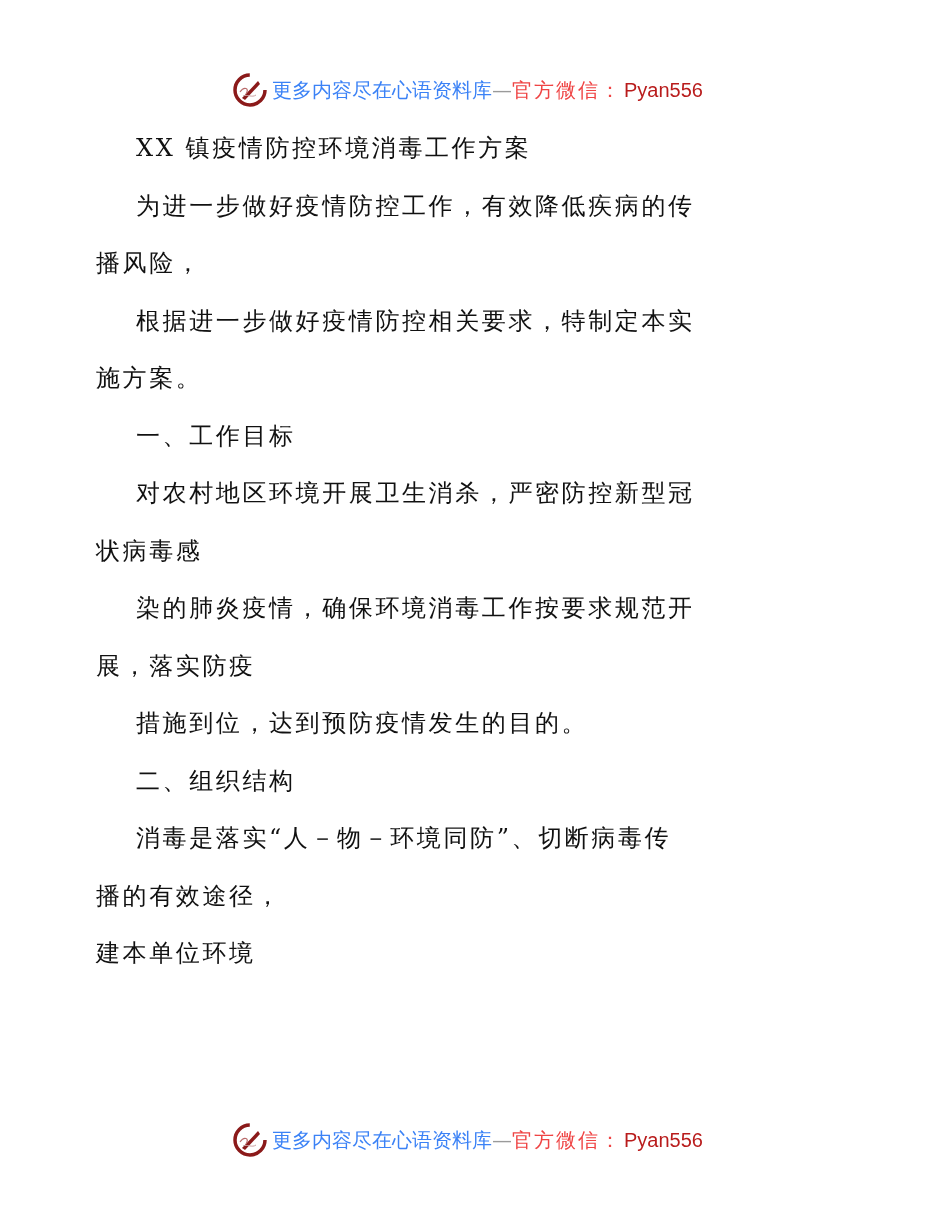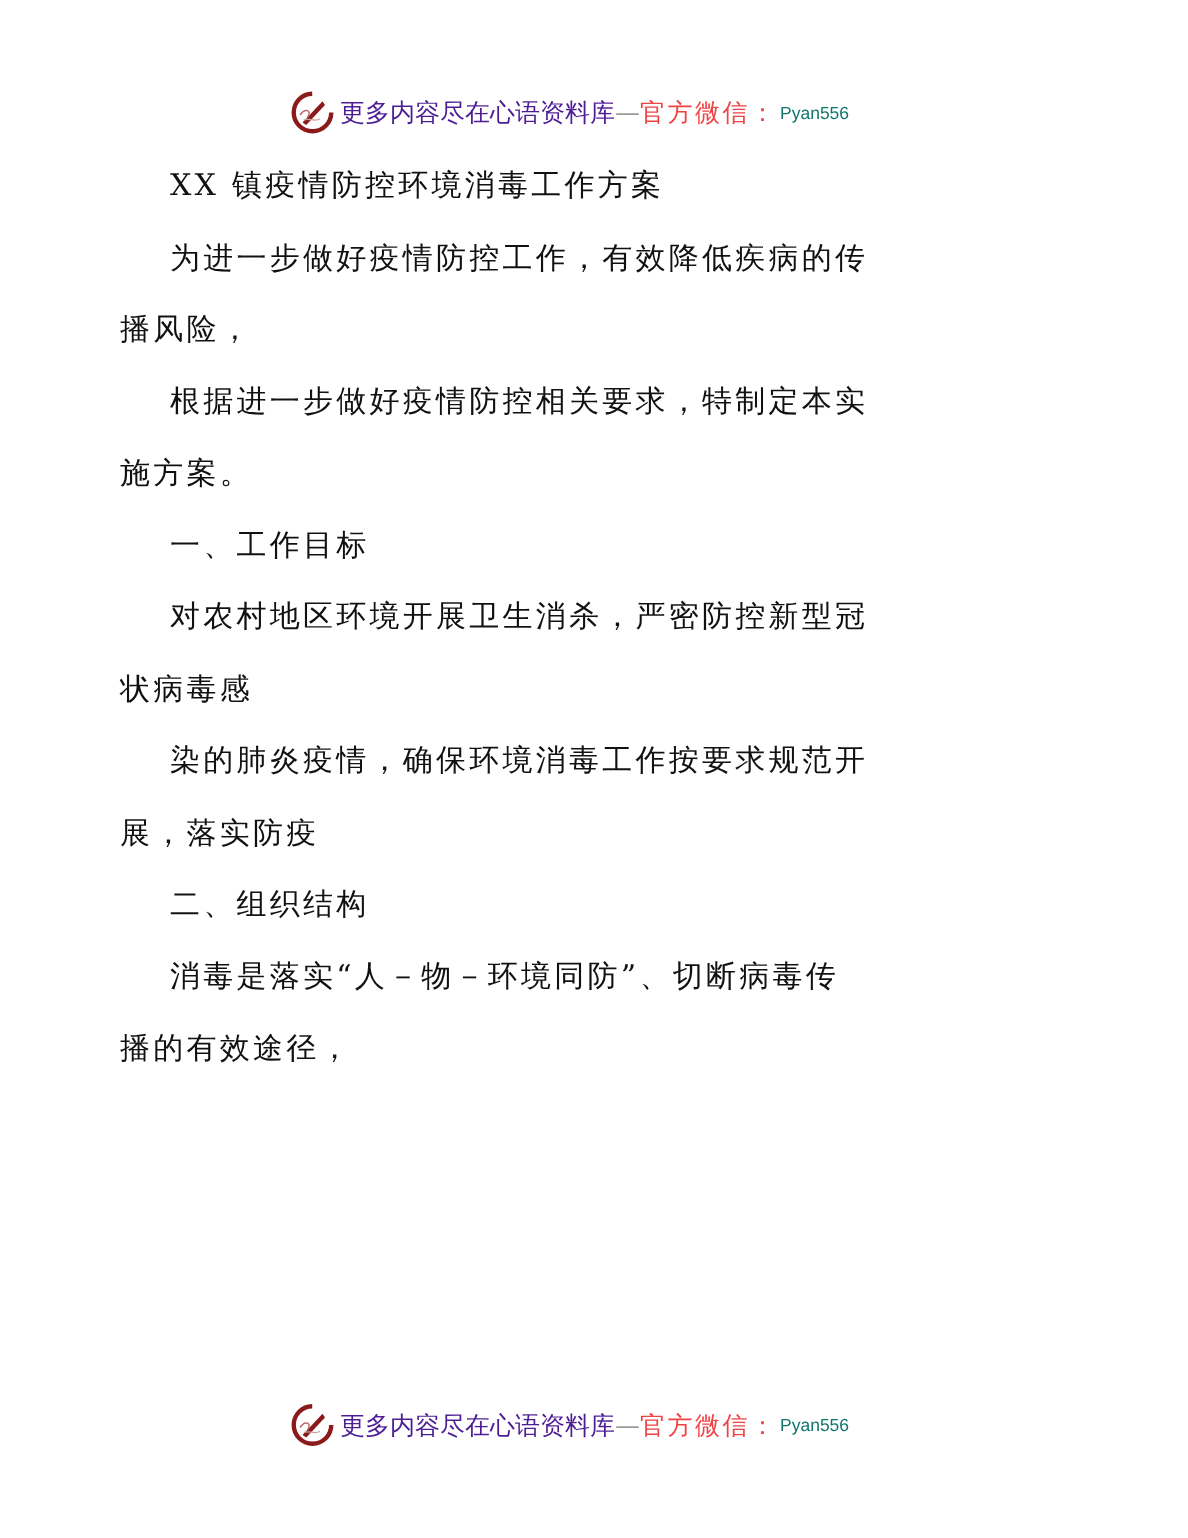--- a/index.html
+++ b/index.html
@@ -25,40 +25,40 @@
     }
     .watermark.top { top: 70px; }
     .watermark.bottom { top: 1120px; }
     .wm-logo {
       width: 36px;
       height: 36px;
       margin-right: 4px;
       display: inline-block;
     }
     .wm-text-red {
-      color: #4c1d95;
+      color: #3b82f6;
       font-family: "DejaVu Serif", serif;
       font-size: 20px;
       letter-spacing: 0px;
     }
     .wm-dash {
       color: #9a9a9a;
       font-size: 20px;
       font-family: "DejaVu Sans", sans-serif;
     }
     .wm-text-gray {
       color: #ef4444;
       font-family: "DejaVu Serif", serif;
       font-size: 20px;
       letter-spacing: 2px;
     }
     .wm-id {
-      color: #0f766e;
+      color: #b91c1c;
       font-family: "Liberation Sans", sans-serif;
-      font-size: 14px;
+      font-size: 20px;
       margin-left: 2px;
     }
     .doc {
       position: absolute;
       left: 96px;
       top: 120px;
       width: 760px;
     }
     .line {
       font-size: 24px;
@@ -93,23 +93,25 @@
   <div class="line indent">XX 镇疫情防控环境消毒工作方案</div>
   <div class="line indent">为进一步做好疫情防控工作，有效降低疾病的传</div>
   <div class="line">播风险，</div>
   <div class="line indent">根据进一步做好疫情防控相关要求，特制定本实</div>
   <div class="line">施方案。</div>
   <div class="line indent">一、工作目标</div>
   <div class="line indent">对农村地区环境开展卫生消杀，严密防控新型冠</div>
   <div class="line">状病毒感</div>
   <div class="line indent">染的肺炎疫情，确保环境消毒工作按要求规范开</div>
   <div class="line">展，落实防疫</div>
+  <div class="line indent">措施到位，达到预防疫情发生的目的。</div>
   <div class="line indent">二、组织结构</div>
   <div class="line indent">消毒是落实“人－物－环境同防”、切断病毒传</div>
   <div class="line">播的有效途径，</div>
+  <div class="line">建本单位环境</div>
 </div>
 
 <div class="watermark bottom">
   <span class="wm-logo">
     <svg width="36" height="36" viewBox="0 0 36 36">
       <circle cx="18" cy="18" r="15" fill="none" stroke="#8b1a1a" stroke-width="3.5" stroke-dasharray="70 25"></circle>
       <path d="M10 26 L26 9 L28 12 L13 28 Z" fill="#8b1a1a"></path>
       <path d="M8 20 C12 14, 18 16, 14 22" fill="none" stroke="#b86a6a" stroke-width="1.2"></path>
       <path d="M11 24 C15 22, 20 26, 24 23" fill="none" stroke="#c9a0a0" stroke-width="1"></path>
     </svg>

